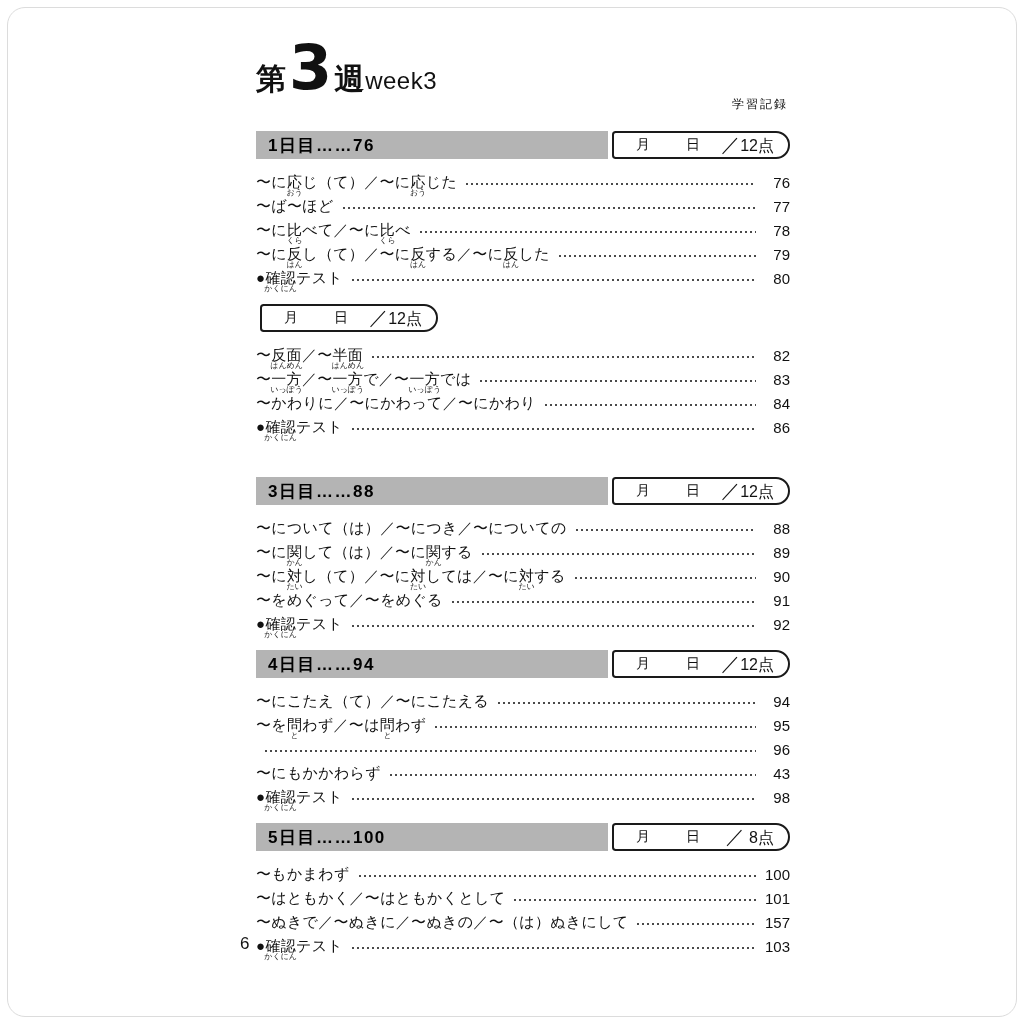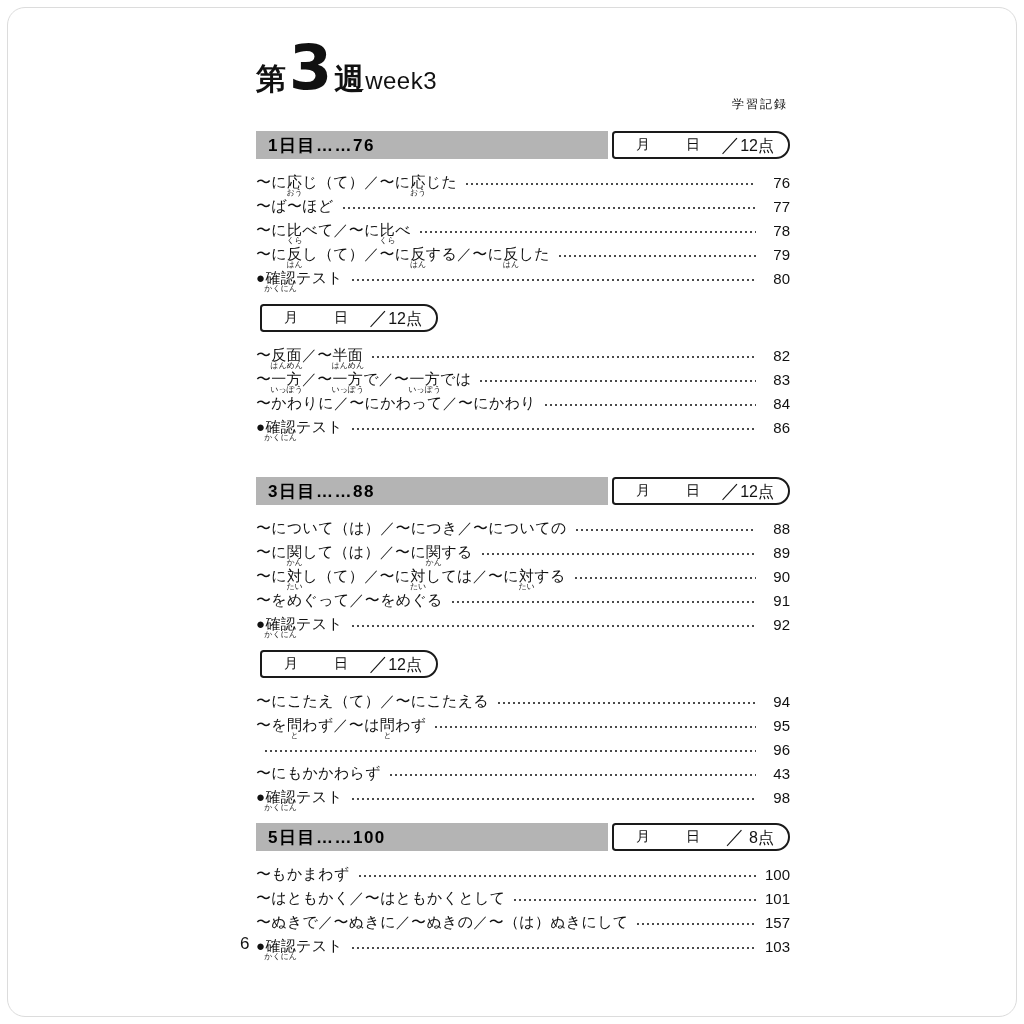--- a/index.html
+++ b/index.html
@@ -168,20 +168,21 @@
             </li>
             <li class="toc-item">
               <span class="item-text">●<span class="rw">確認<span class="rt">かくにん</span></span>テスト</span>
               <span class="leader"></span>
               <span class="page-num">92</span>
             </li>
           </ul>
         </section>
         <section class="day-section">
           <div class="day-header">
+            <div class="day-bar">4日目……94</div>
             <div class="record-box">
               <span class="rb-month">月</span>
               <span class="rb-day">日</span>
               <span class="rb-score">
                 <span class="rb-slash">／</span>
                 <span class="rb-points">12点</span>
               </span>
             </div>
           </div>
           <ul class="items">

